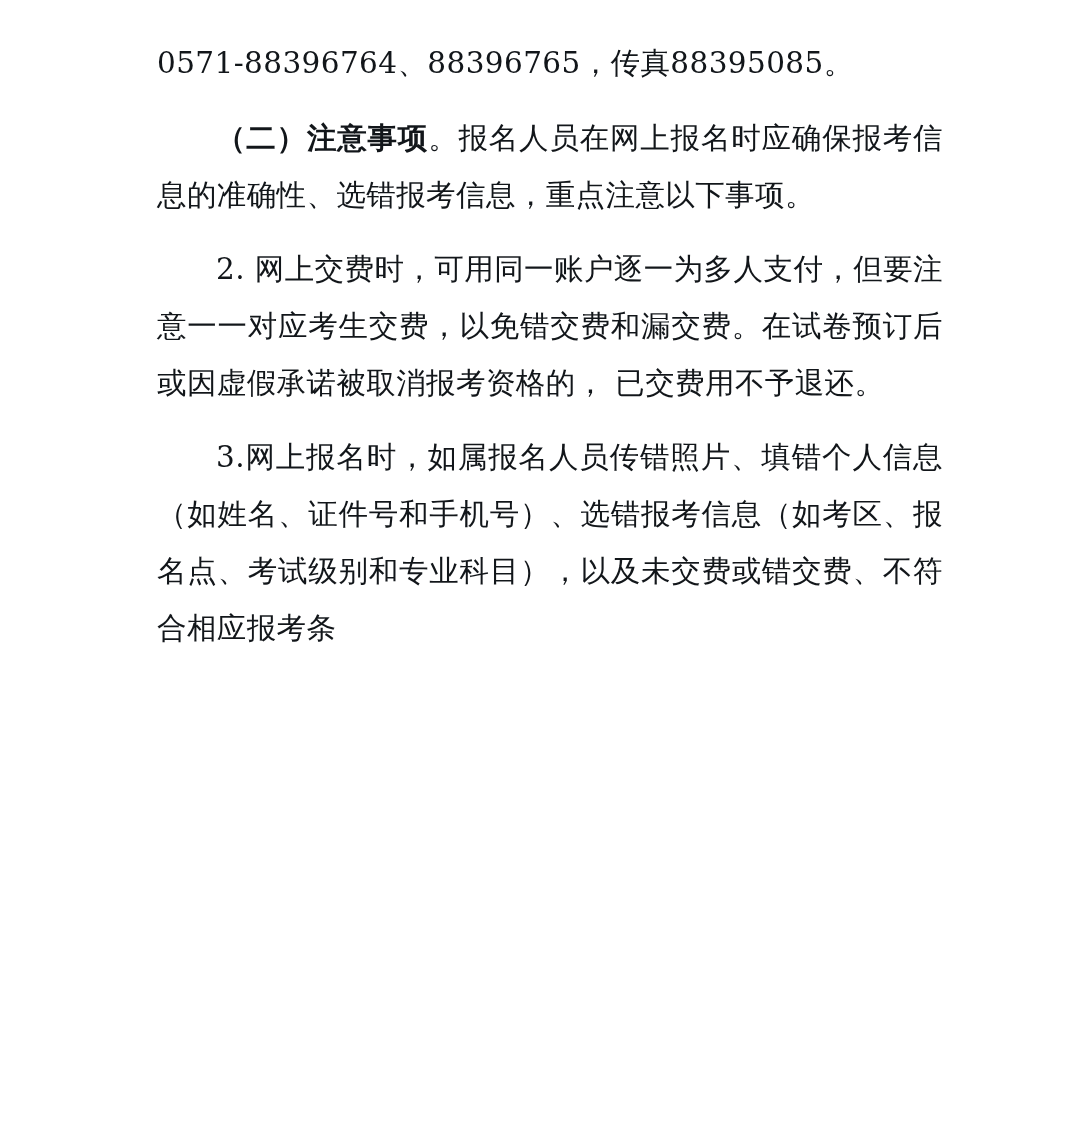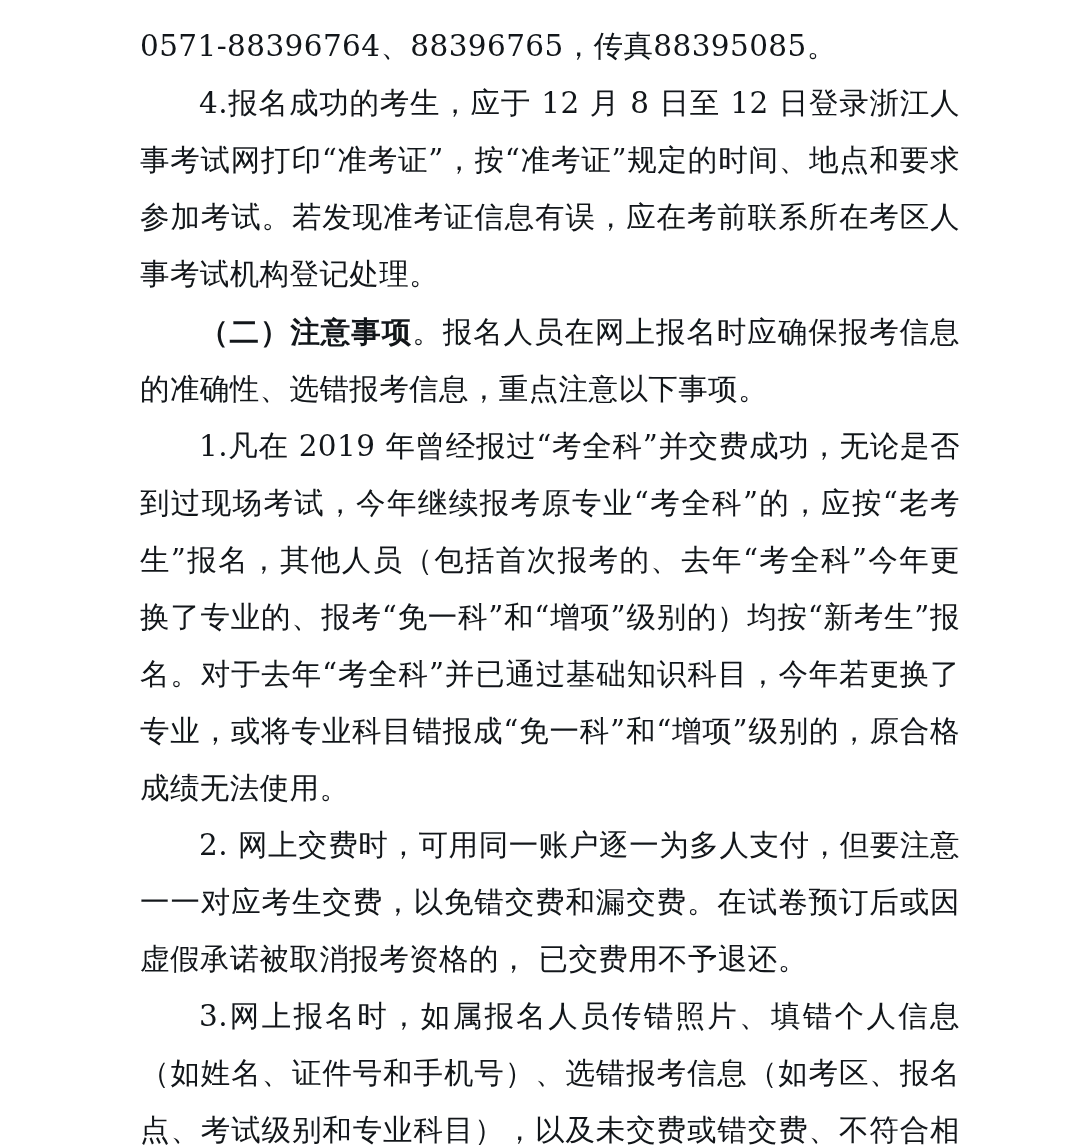--- a/index.html
+++ b/index.html
@@ -19,40 +19,38 @@
     box-sizing: border-box;
     padding: 18px 120px 10px 140px;
     background: #ffffff;
   }
   .para {
     font-size: 29.5px;
     line-height: 57px;
     letter-spacing: 0.4px;
     text-align: justify;
     text-justify: inter-ideograph;
-    margin: 0;
+    margin: 17px;
     word-break: break-all;
   }
   .indent {
     text-indent: 2em;
   }
   .bold-lead {
     font-weight: 700;
   }
 </style>
 </head>
 <body>
 
 <div class="page">
 
   <p class="para">0571-88396764、88396765，传真88395085。</p>
 
-  <p class="para indent">4.报名成功的考生，应于 12 月 8 日至 12 日登录浙江人事考试网打印“准考证”，按“准考证”规定的时间、地点和要求参加考试。若发现准考证信息有误，应在考前联系所在考区人事考试机构登记处理。</p>
 
   <p class="para indent"><span class="bold-lead">（二）注意事项</span><span>。报名人员在网上报名时应确保报考信息的准确性、选错报考信息，重点注意以下事项。</span></p>
 
-  <p class="para indent">1.凡在 2019 年曾经报过“考全科”并交费成功，无论是否到过现场考试，今年继续报考原专业“考全科”的，应按“老考生”报名，其他人员（包括首次报考的、去年“考全科”今年更换了专业的、报考“免一科”和“增项”级别的）均按“新考生”报名。对于去年“考全科”并已通过基础知识科目，今年若更换了专业，或将专业科目错报成“免一科”和“增项”级别的，原合格成绩无法使用。</p>
 
   <p class="para indent">2. 网上交费时，可用同一账户逐一为多人支付，但要注意一一对应考生交费，以免错交费和漏交费。在试卷预订后或因虚假承诺被取消报考资格的， 已交费用不予退还。</p>
 
   <p class="para indent">3.网上报名时，如属报名人员传错照片、填错个人信息（如姓名、证件号和手机号）、选错报考信息（如考区、报名点、考试级别和专业科目），以及未交费或错交费、不符合相应报考条</p>
 
 </div>
 
 </body></html>

